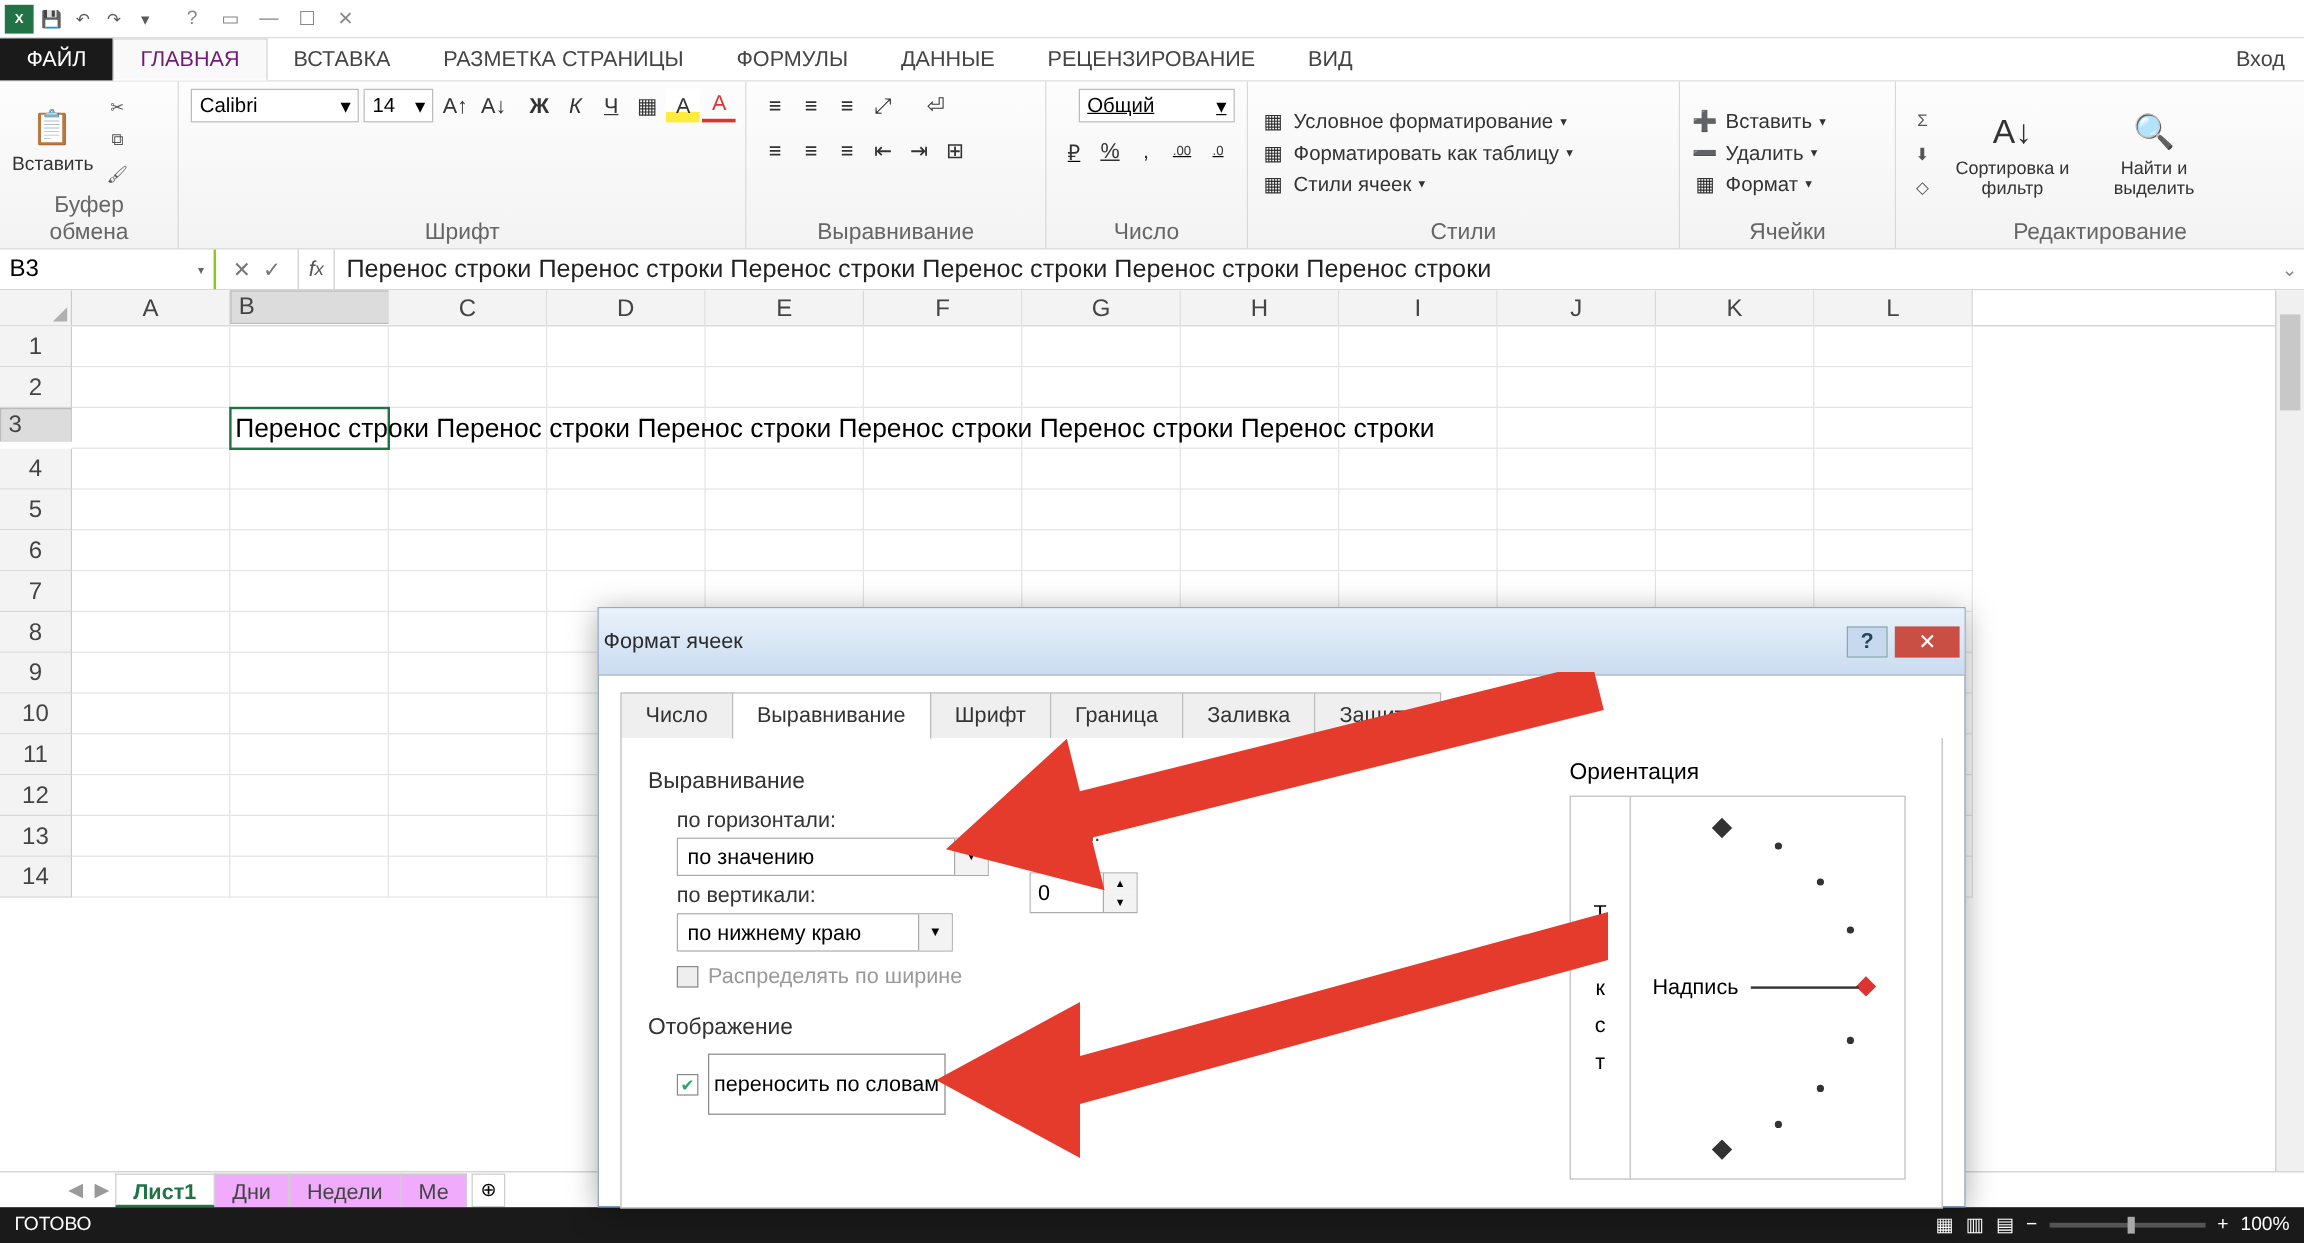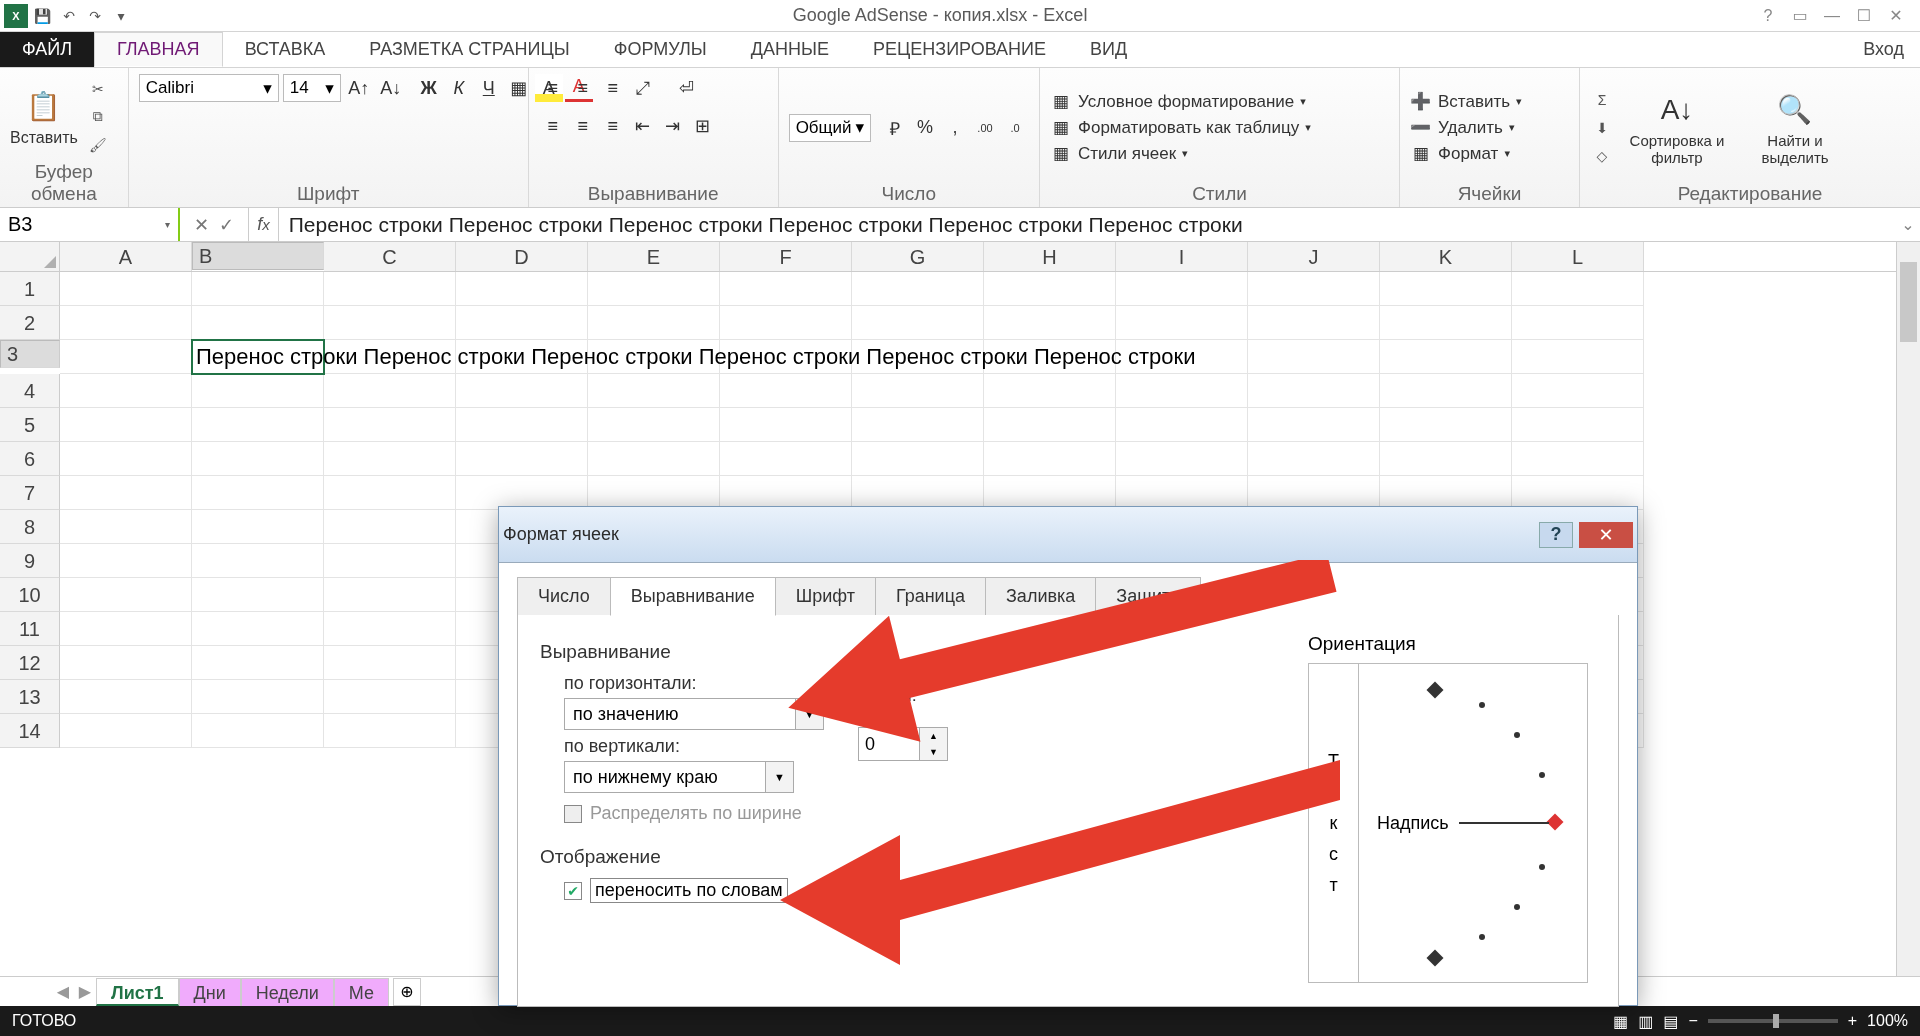--- a/index.html
+++ b/index.html
@@ -100,21 +100,21 @@
 .combo { border:1px solid #aaa; height:32px; width:260px; margin-left:24px; padding:0 8px; font-size:18px; display:flex; align-items:center; position:relative; }
 .combo .cb-dd { position:absolute; right:0; top:0; width:28px; height:100%; border-left:1px solid #aaa; background:#f3f3f3; display:flex; align-items:center; justify-content:center; font-size:11px; }
 .indent-label { position:absolute; left:340px; top:70px; font-size:18px; color:#333; }
 .spinner { position:absolute; left:340px; top:112px; width:90px; height:34px; border:1px solid #aaa; display:flex; }
 .spinner input { border:none; width:60px; padding:0 6px; font-size:18px; }
 .spin-btns { width:28px; border-left:1px solid #aaa; display:flex; flex-direction:column; }
 .spin-btns div { flex:1; display:flex; align-items:center; justify-content:center; font-size:9px; background:#f3f3f3; }
 .chk-row { display:flex; align-items:center; gap:8px; margin:10px 0 0 24px; font-size:18px; }
 .chk { width:18px; height:18px; border:1px solid #888; background:#fff; display:flex; align-items:center; justify-content:center; font-size:14px; color:#2a6; }
 .chk.dis { background:#eee; }
-.wrap-label-box { border:1px solid #888; padding:1px 4px; }
+.wrap-label-box { border:1px solid #888; padding:14px 4px; }
 .orient-box { position:absolute; right:30px; top:18px; width:280px; }
 .orient-box .oh { font-size:19px; margin-bottom:8px; }
 .orient-inner { border:1px solid #bbb; height:320px; display:flex; }
 .orient-vert { width:50px; border-right:1px solid #bbb; display:flex; flex-direction:column; align-items:center; justify-content:center; gap:10px; font-size:18px; }
 .orient-dial { flex:1; position:relative; }
 .orient-dial .lbl { position:absolute; left:18px; top:50%; transform:translateY(-50%); font-size:18px; }
 .dot { position:absolute; width:6px; height:6px; background:#333; border-radius:50%; }
 .diamond { position:absolute; width:12px; height:12px; background:#333; transform:rotate(45deg); }
 .red-diamond { background:#d33; }
 
@@ -125,21 +125,20 @@
 <body>
 
 <div class="titlebar">
   <div class="qat">
     <div class="excel-icon">X</div>
     <div class="qat-btn">💾</div>
     <div class="qat-btn">↶</div>
     <div class="qat-btn">↷</div>
     <div class="qat-btn">▾</div>
   </div>
-  <div class="title-text">Google AdSense - копия.xlsx - Excel</div>
   <div class="win-ctrl">
     <div class="win-btn">?</div>
     <div class="win-btn">▭</div>
     <div class="win-btn">—</div>
     <div class="win-btn">☐</div>
     <div class="win-btn">✕</div>
   </div>
 </div>
 
 <div class="ribbon-tabs">
@@ -212,21 +211,21 @@
         <div class="b-btn">≡</div>
         <div class="b-btn">⇤</div>
         <div class="b-btn">⇥</div>
         <div class="b-btn">⊞</div>
       </div>
     </div>
     <div class="group-label">Выравнивание</div>
   </div>
 
   <div class="group" style="min-width:150px">
-    <div class="group-body" style="flex-direction:row; align-items:center; gap:10px;">
+    <div class="group-body" style="flex-direction:column; align-items:flex-end; gap:10px;text-decoration:underline;">
       <div class="sel" style="width:130px; justify-content:space-between">
           <span>Общий</span>
           <span>▾</span>
         </div>
       <div style="display:flex; gap:2px;">
         <div class="b-btn">₽</div>
         <div class="b-btn">%</div>
         <div class="b-btn">,</div>
         <div class="b-btn" style="font-size:11px">.00</div>
         <div class="b-btn" style="font-size:11px">.0</div>

